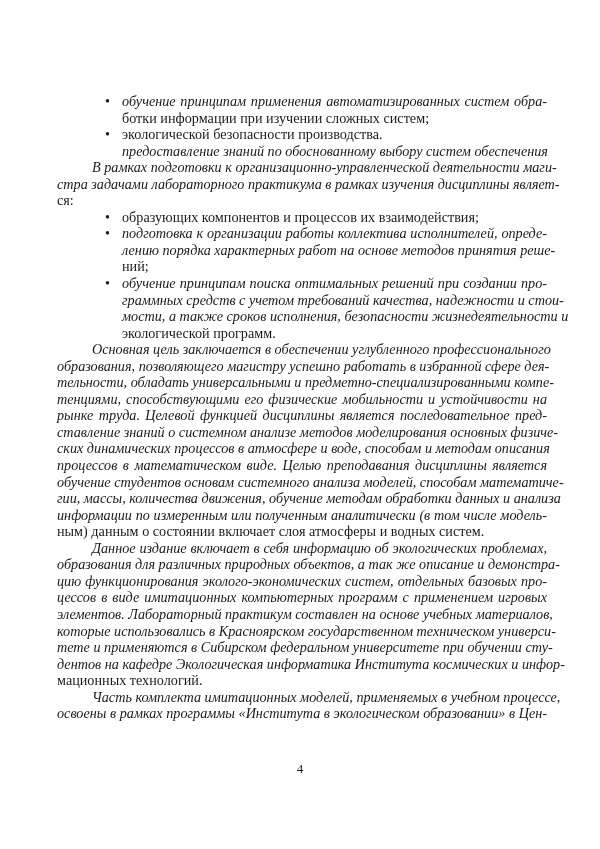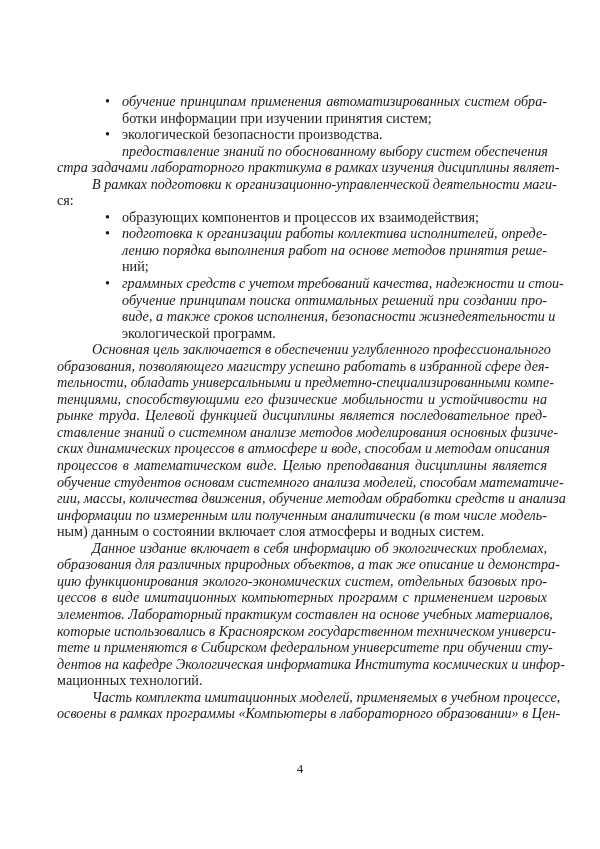--- a/index.html
+++ b/index.html
@@ -20,82 +20,82 @@
   }
 </style>
 </head>
 <body>
 
 <div class="page">
 
   <div class="bullet-item">
     <span class="bullet-glyph">•</span>
     <span class="line just">обучение принципам применения автоматизированных систем обра-</span>
-    <span class="line">ботки информации при изучении принятия систем;</span>
+    <span class="line">ботки информации при изучении сложных систем;</span>
   </div>
 
   <div class="bullet-item">
     <span class="bullet-glyph">•</span>
     <span class="line">экологической безопасности производства.</span>
     <span class="line just">предоставление знаний по обоснованному выбору систем обеспечения</span>
   </div>
 
   <div class="paragraph">
+    <span class="line just para-indent">В рамках подготовки к организационно-управленческой деятельности маги-</span>
     <span class="line just">стра  задачами лабораторного практикума в рамках изучения дисциплины являет-</span>
-    <span class="line just para-indent">В рамках подготовки к организационно-управленческой деятельности маги-</span>
     <span class="line">ся:</span>
   </div>
 
   <div class="bullet-item">
     <span class="bullet-glyph">•</span>
     <span class="line">образующих компонентов и процессов их взаимодействия;</span>
   </div>
 
   <div class="bullet-item">
     <span class="bullet-glyph">•</span>
     <span class="line just">подготовка к организации работы коллектива исполнителей, опреде-</span>
-    <span class="line just">лению порядка выполнения работ на основе методов принятия реше-</span>
+    <span class="line just">лению порядка характерных работ на основе методов принятия реше-</span>
     <span class="line">ний;</span>
   </div>
 
   <div class="bullet-item">
     <span class="bullet-glyph">•</span>
+    <span class="line just">обучение принципам поиска оптимальных решений при создании про-</span>
     <span class="line just">граммных средств с учетом требований качества, надежности и стои-</span>
-    <span class="line just">обучение принципам поиска оптимальных решений при создании про-</span>
-    <span class="line just">виде, а также сроков исполнения, безопасности жизнедеятельности и</span>
+    <span class="line just">мости, а также сроков исполнения, безопасности жизнедеятельности и</span>
     <span class="line">экологической программ.</span>
   </div>
 
   <div class="paragraph">
     <span class="line just para-indent">Основная цель заключается в обеспечении углубленного профессионального</span>
     <span class="line just">образования, позволяющего магистру успешно работать в избранной сфере дея-</span>
     <span class="line just">тельности, обладать универсальными и предметно-специализированными компе-</span>
     <span class="line just">тенциями, способствующими его физические мобильности и устойчивости на</span>
     <span class="line just">рынке труда. Целевой функцией дисциплины является последовательное пред-</span>
     <span class="line just">ставление знаний о системном анализе методов моделирования основных физиче-</span>
     <span class="line just">ских динамических процессов в атмосфере и воде, способам и методам описания</span>
     <span class="line just">процессов в математическом виде. Целью преподавания дисциплины является</span>
     <span class="line just">обучение студентов основам системного анализа моделей, способам математиче-</span>
-    <span class="line just">гии, массы, количества движения, обучение методам обработки средств и анализа</span>
+    <span class="line just">гии, массы, количества движения, обучение методам обработки данных и анализа</span>
     <span class="line just">информации по измеренным или полученным аналитически (в том числе модель-</span>
     <span class="line">ным) данным о состоянии включает слоя атмосферы и водных систем.</span>
   </div>
 
   <div class="paragraph">
     <span class="line just para-indent">Данное издание включает в себя информацию об экологических проблемах,</span>
     <span class="line just">образования для различных природных объектов, а так же описание и демонстра-</span>
     <span class="line just">цию функционирования эколого-экономических систем, отдельных базовых про-</span>
     <span class="line just">цессов в виде имитационных компьютерных программ с применением игровых</span>
     <span class="line just">элементов. Лабораторный практикум составлен на основе учебных материалов,</span>
     <span class="line just">которые использовались в Красноярском государственном техническом универси-</span>
     <span class="line just">тете и применяются в Сибирском федеральном университете при обучении сту-</span>
     <span class="line just">дентов на кафедре Экологическая информатика Института космических и инфор-</span>
     <span class="line">мационных технологий.</span>
   </div>
 
   <div class="paragraph">
     <span class="line just para-indent">Часть комплекта имитационных моделей, применяемых в учебном процессе,</span>
-    <span class="line just">освоены в рамках программы «Компьютеры в лабораторного образовании» в Цен-</span>
+    <span class="line just">освоены в рамках программы «Института в экологическом образовании» в Цен-</span>
   </div>
 
 </div>
 
 <div class="page-number">4</div>
 
 </body></html>

